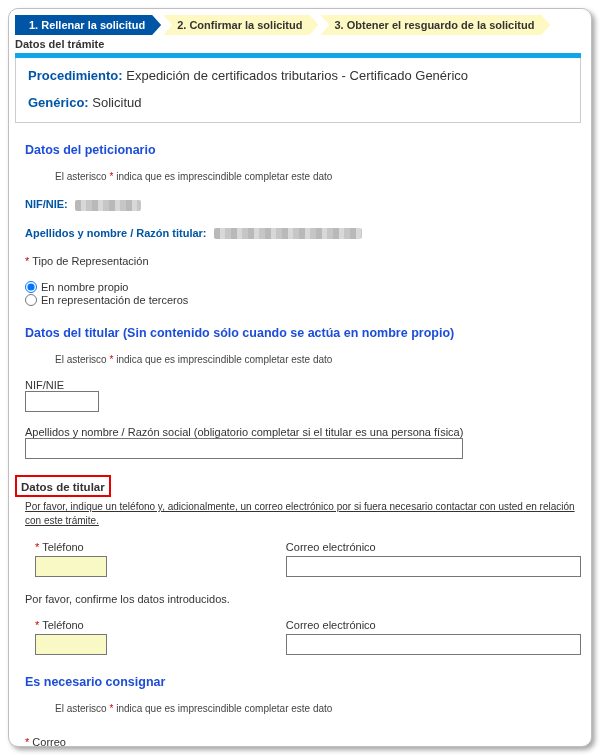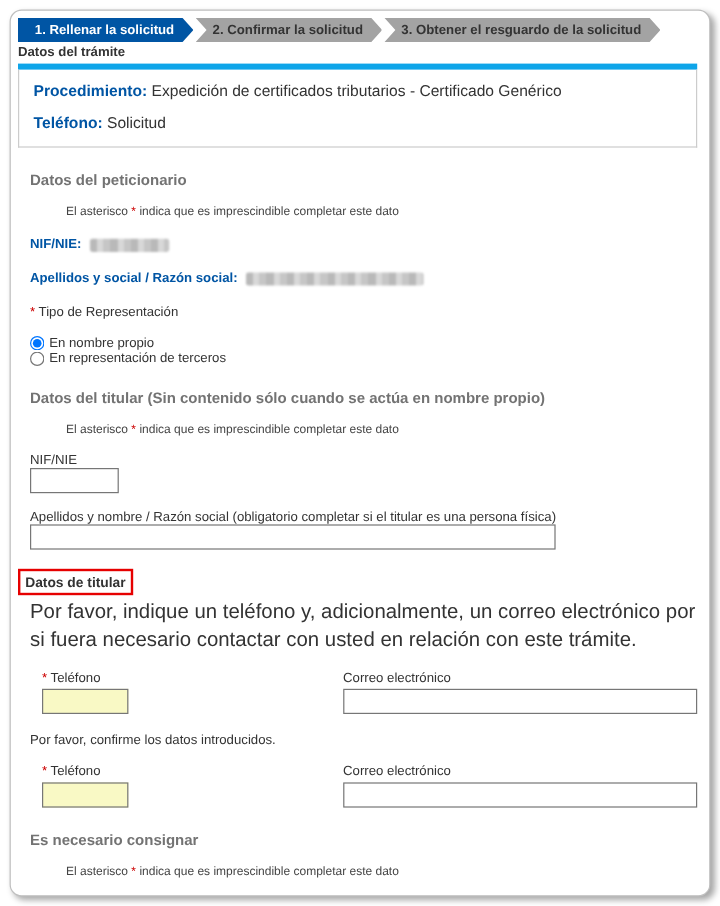--- a/index.html
+++ b/index.html
@@ -7,52 +7,52 @@
   .page {
     position:absolute; left:8px; top:8px; width:584px; height:739px;
     background:#fff; border:1px solid #bfbfbf; border-radius:10px;
     box-shadow:3px 3px 5px rgba(0,0,0,0.35);
     padding:6px 10px 10px 6px; overflow:hidden;
   }
   
   .steps { display:flex; margin-top:0; }
   .step {
     height:20px; line-height:20px; font-size:11px; font-weight:bold;
-    padding:0 16px 0 14px; color:#333; background:#a3a3a3; white-space:nowrap;
+    padding:0 16px 0 14px; color:#333; background:#fef9c3; white-space:nowrap;
     clip-path:polygon(0 0, calc(100% - 9px) 0, 100% 50%, calc(100% - 9px) 100%, 0 100%, 9px 50%);
     margin-left:2px;
   }
   .step.first { clip-path:polygon(0 0, calc(100% - 9px) 0, 100% 50%, calc(100% - 9px) 100%, 0 100%); margin-left:0; }
   .step.active { background:#0055a4; color:#fff; }
   
   .tramite-header { font-size:11px; font-weight:bold; color:#333; padding:3px 0 3px 0; border-bottom:5px solid #0ea5e9; }
   .proc-box { border:1px solid #ccc; border-top:none; padding:10px 12px 12px 12px; }
   .proc-line { font-size:13px; color:#333; margin-bottom:12px; }
   .proc-line:last-child { margin-bottom:0; }
   .blue-label { color:#0055a4; font-weight:bold; }
-  .section-title { font-size:12.5px; font-weight:bold; color:#737373; margin:20px 0 0 10px; }
+  .section-title { font-size:12.5px; font-weight:bold; color:#1d4ed8; margin:20px 0 0 10px; }
   .note { font-size:10px; color:#444; margin:14px 0 0 40px; }
   .req-star { color:#cc0000; }
   .field-line { font-size:11px; color:#333; margin:16px 0 0 10px; }
   .redacted { display:inline-block; vertical-align:middle; height:11px; border-radius:2px;
     background:repeating-linear-gradient(90deg,#b9b9b9 0 6px,#d8d8d8 6px 11px,#c6c6c6 11px 17px);
     filter:blur(0.7px); margin-left:4px; }
   .radio-group { margin:14px 0 0 10px; font-size:11px; color:#333; }
   .radio-row { display:flex; align-items:center; margin-bottom:1px; }
   .radio-row input { margin-right:4px; width:12px; height:12px; }
   label.plain { font-size:11px; color:#333; display:block; }
   input[type=text] { height:21px; border:1px solid #767676; background:#fff; font-size:11px; padding:0 3px; }
   .inp-small { width:74px; }
   .inp-wide { width:438px; }
   .inp-mail { width:295px; }
   .inp-phone { width:72px; background:#f9f9c5 !important; border:1px solid #8a8a8a; }
   .block { margin:14px 0 0 10px; }
   .annot { display:inline-block; border:2px solid #e60000; }
   .contact-title { font-size:11.5px; font-weight:bold; color:#333; padding:1px 4px; }
-  .contact-intro { font-size:17px; color:#333; margin:3px 0 0 10px; line-height:1.35; }
+  .contact-intro { font-size:10px; color:#333; margin:3px 0 0 10px; line-height:1.35;text-decoration:underline; }
   .contact-grid { display:flex; margin:14px 0 0 20px; }
   .contact-col-left { width:255px; }
   .contact-col-right { width:300px; }
   .contact-grid label { margin-bottom:3px; }
   .confirm-text { font-size:11px; color:#333; margin:16px 0 0 10px; }
   
   .asunto-label { font-size:11px; color:#333; margin:22px 0 3px 10px; }
   .editor { margin-left:10px; width:556px; border:1px solid #c6c6c6; border-radius:4px; overflow:hidden; }
   .toolbar { background:linear-gradient(#ffffff,#e4e4e4); border-bottom:1px solid #c6c6c6; padding:4px 5px; display:flex; gap:6px; }
 </style>
@@ -67,35 +67,35 @@
     <div class="step">3. Obtener el resguardo de la solicitud</div>
   </div>
 
   <div class="tramite-header">Datos del trámite</div>
   <div class="proc-box">
     <div class="proc-line">
       <span class="blue-label">Procedimiento:</span>
       <span>Expedición de certificados tributarios - Certificado Genérico</span>
     </div>
     <div class="proc-line">
-      <span class="blue-label">Teléfono:</span>
+      <span class="blue-label">Genérico:</span>
       <span>Solicitud</span>
     </div>
   </div>
 
   <div class="section-title">Datos del peticionario</div>
   <div class="note">
     <span>El asterisco</span> <span class="req-star">*</span> <span>indica que es imprescindible completar este dato</span>
   </div>
   <div class="field-line">
     <span class="blue-label">NIF/NIE:</span>
     <span class="redacted" style="width:66px"></span>
   </div>
   <div class="field-line">
-    <span class="blue-label">Apellidos y social / Razón social:</span>
+    <span class="blue-label">Apellidos y nombre / Razón titular:</span>
     <span class="redacted" style="width:148px"></span>
   </div>
   <div class="field-line">
     <span class="req-star">*</span>
     <span>Tipo de Representación</span>
   </div>
   <div class="radio-group">
     <div class="radio-row">
       <input type="radio" name="rep" checked="" style="">
       <span>En nombre propio</span>
@@ -147,21 +147,21 @@
       <input type="text" class="inp-mail" value="" style="">
     </div>
   </div>
 
   <div class="section-title">Es necesario consignar</div>
   <div class="note">
     <span>El asterisco</span> <span class="req-star">*</span> <span>indica que es imprescindible completar este dato</span>
   </div>
 
   <div class="asunto-label">
-    <span class="req-star">*</span> <span>Obtener</span>
+    <span class="req-star">*</span> <span>Correo</span>
   </div>
 
   <div class="editor">
     <div class="toolbar">
       
       
       
       
     </div>
 

